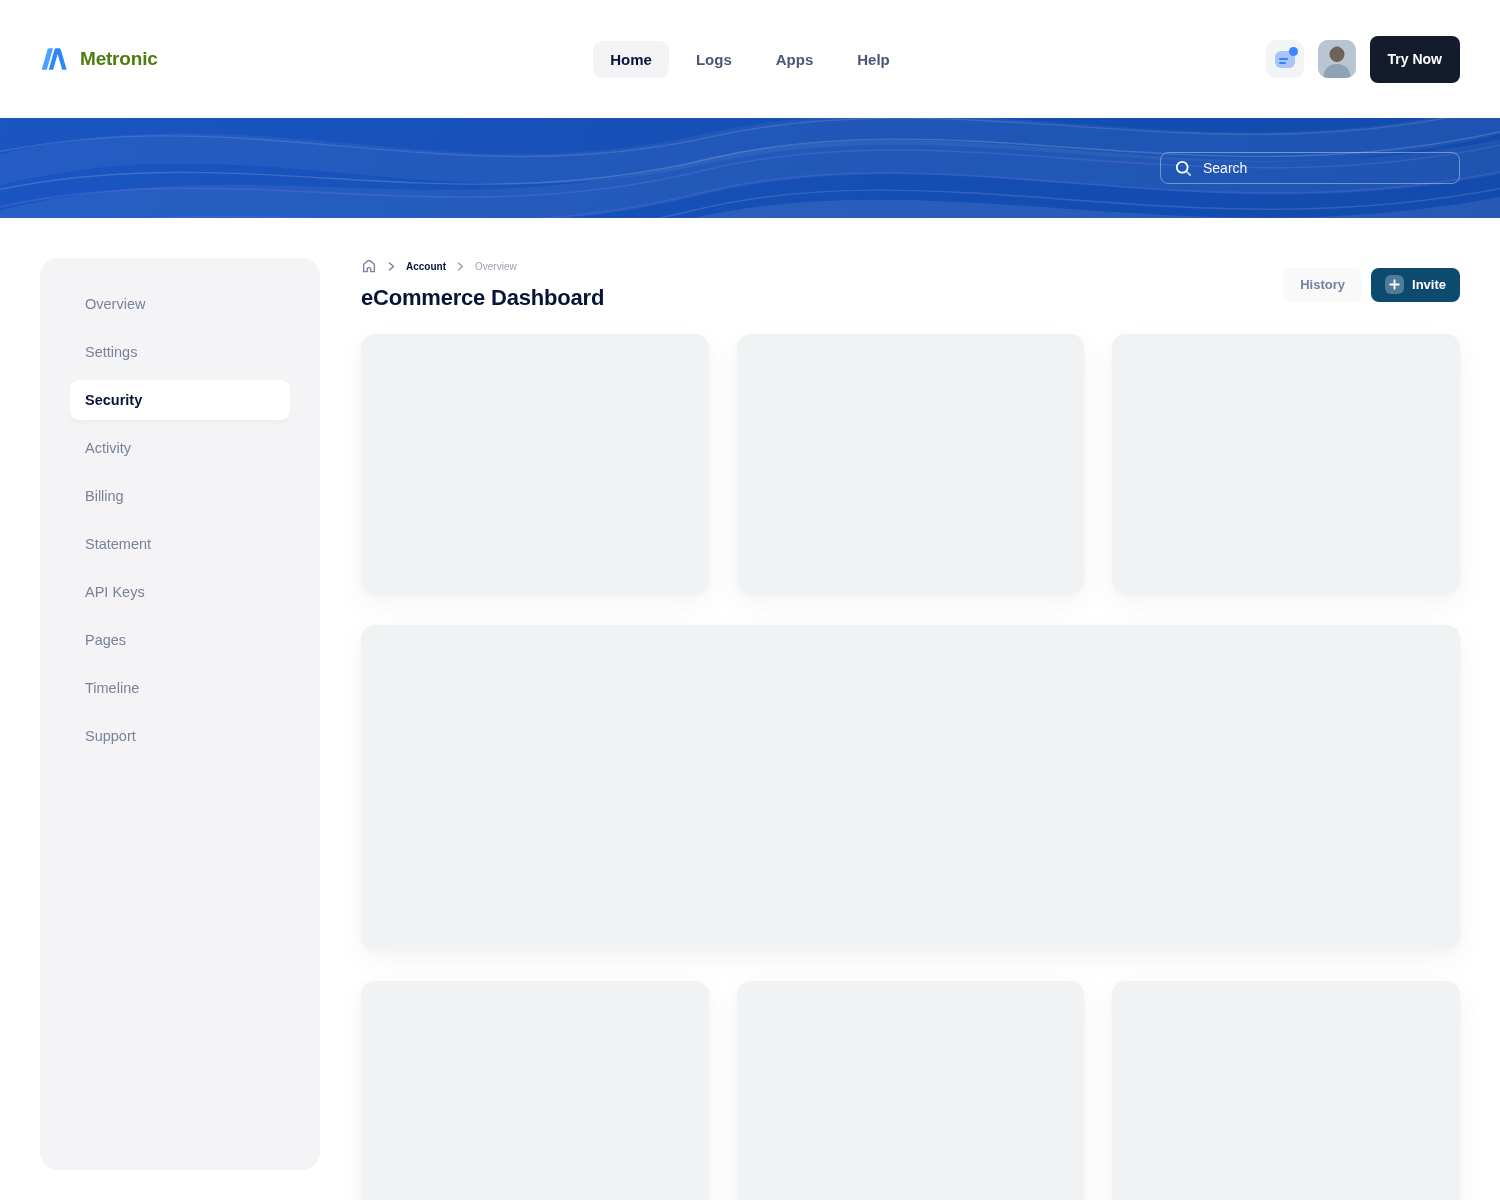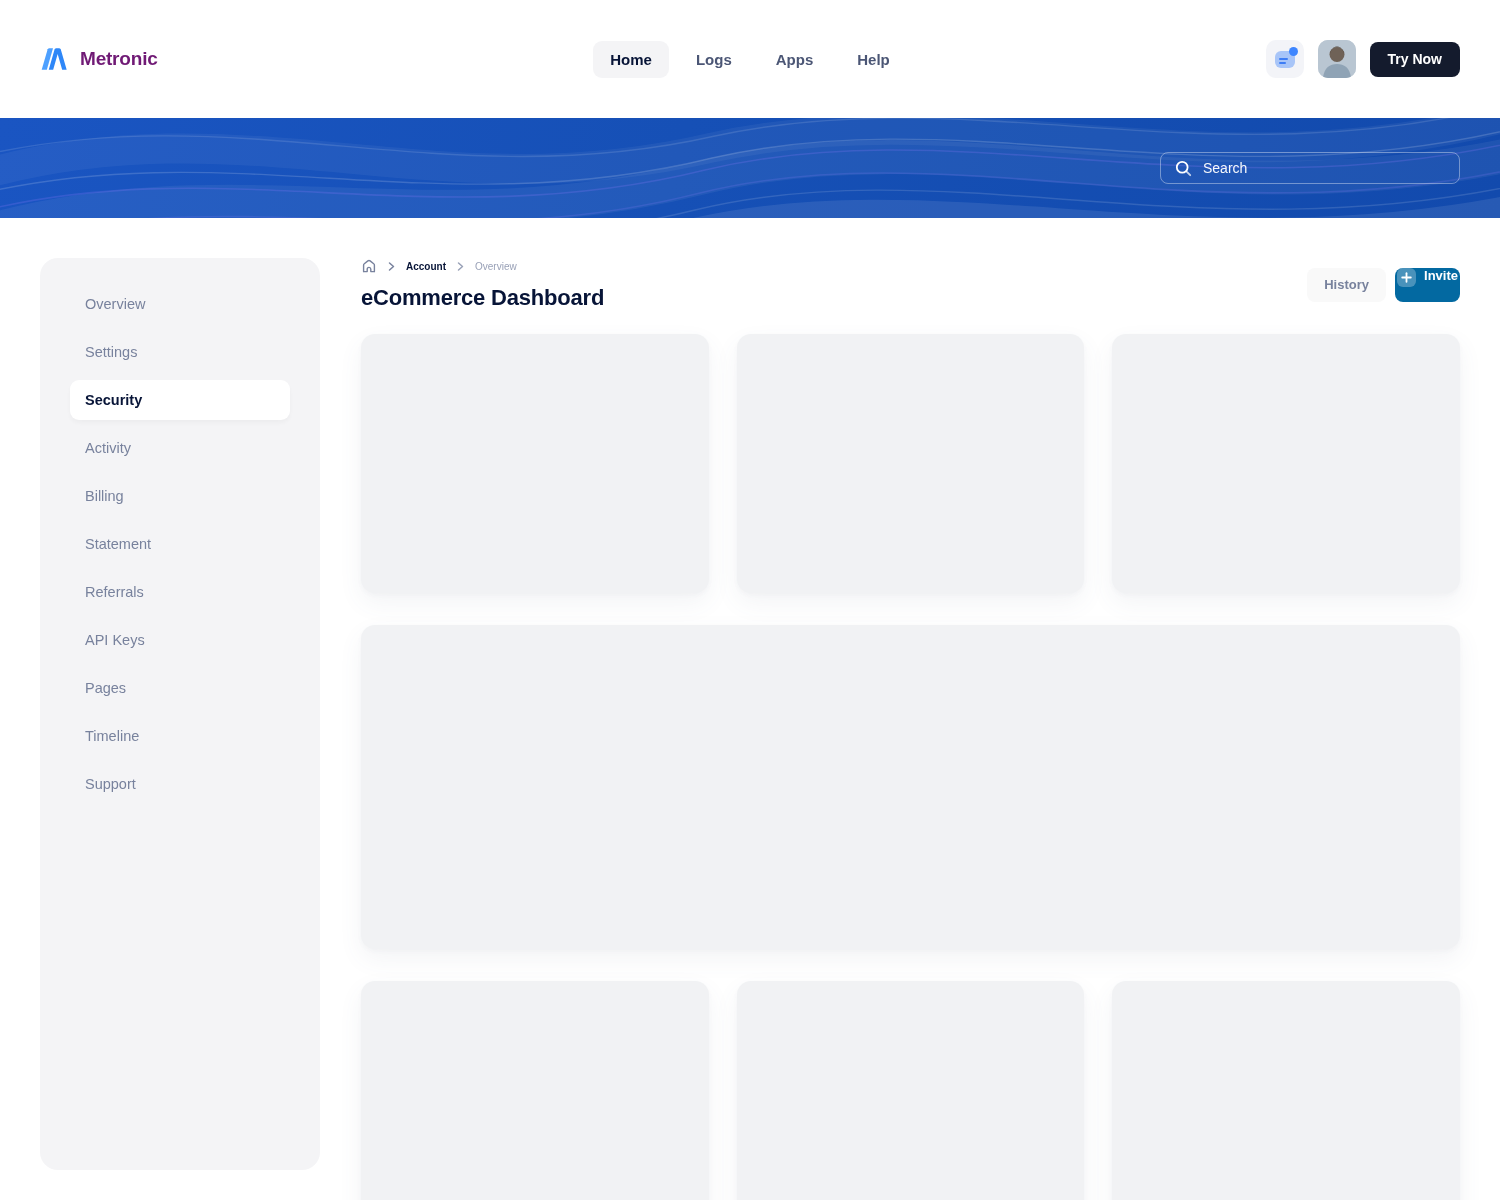--- a/index.html
+++ b/index.html
@@ -23,21 +23,21 @@
   .brand {
     position: absolute;
     left: 40px;
     display: flex;
     align-items: center;
     gap: 10px;
   }
   .brand-name {
     font-size: 19px;
     font-weight: 700;
-    color: #701a75;
+    color: #4d7c0f;
     letter-spacing: -0.2px;
   }
   .main-nav { display: flex; align-items: center; gap: 10px; }
   .nav-item {
     padding: 10px 17px;
     border-radius: 9px;
     font-size: 15px;
     font-weight: 600;
     color: #4b5675;
     cursor: pointer;
@@ -83,21 +83,21 @@
     background: #3e86ff;
   }
   .avatar {
     width: 38px; height: 38px;
     border-radius: 10px;
     overflow: hidden;
     cursor: pointer;
     background: #c6d1da;
   }
   .try-now {
-    height: 35px;
+    height: 47px;
     padding: 0 18px;
     background: #141b2d;
     color: #ffffff;
     font-size: 14px;
     font-weight: 600;
     font-family: "Liberation Sans", sans-serif;
     border: none;
     border-radius: 8px;
     cursor: pointer;
   }
@@ -201,30 +201,30 @@
     color: #78829d;
     font-size: 13px;
     font-weight: 600;
     font-family: "Liberation Sans", sans-serif;
     border: none;
     border-radius: 8px;
     cursor: pointer;
   }
   .btn-invite {
     height: 34px;
-    padding: 0 2px;
-    background: #0369a1;
+    padding: 0 14px;
+    background: #0c4a6e;
     color: #ffffff;
     font-size: 13px;
     font-weight: 600;
     font-family: "Liberation Sans", sans-serif;
     border: none;
     border-radius: 8px;
     display: flex;
-    align-items: flex-start;
+    align-items: center;
     gap: 8px;
     cursor: pointer;
   }
   .plus-box {
     width: 19px; height: 19px;
     background: rgba(255,255,255,0.28);
     border-radius: 6px;
     display: flex; align-items: center; justify-content: center;
   }
 
@@ -308,21 +308,20 @@
 <div class="content">
 
   <aside class="sidebar">
     <ul>
       <li>Overview</li>
       <li>Settings</li>
       <li class="active">Security</li>
       <li>Activity</li>
       <li>Billing</li>
       <li>Statement</li>
-      <li>Referrals</li>
       <li>API Keys</li>
       <li>Pages</li>
       <li>Timeline</li>
       <li>Support</li>
     </ul>
   </aside>
 
   <main class="main">
 
     <div class="page-head">

